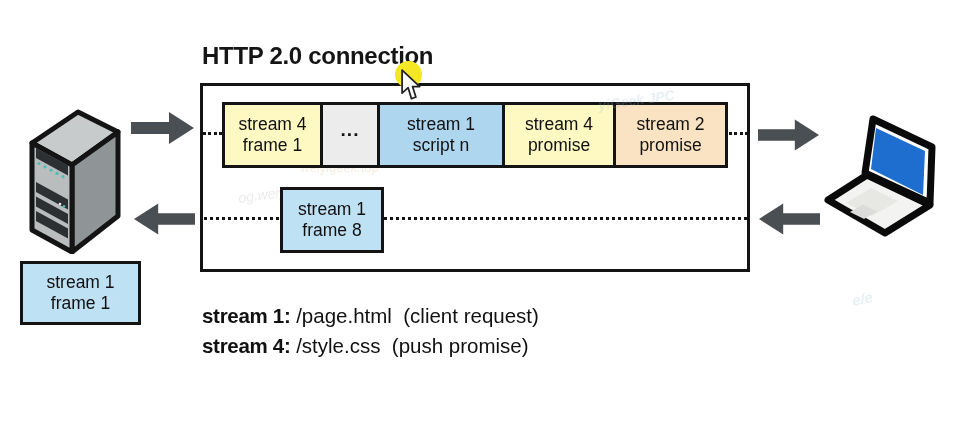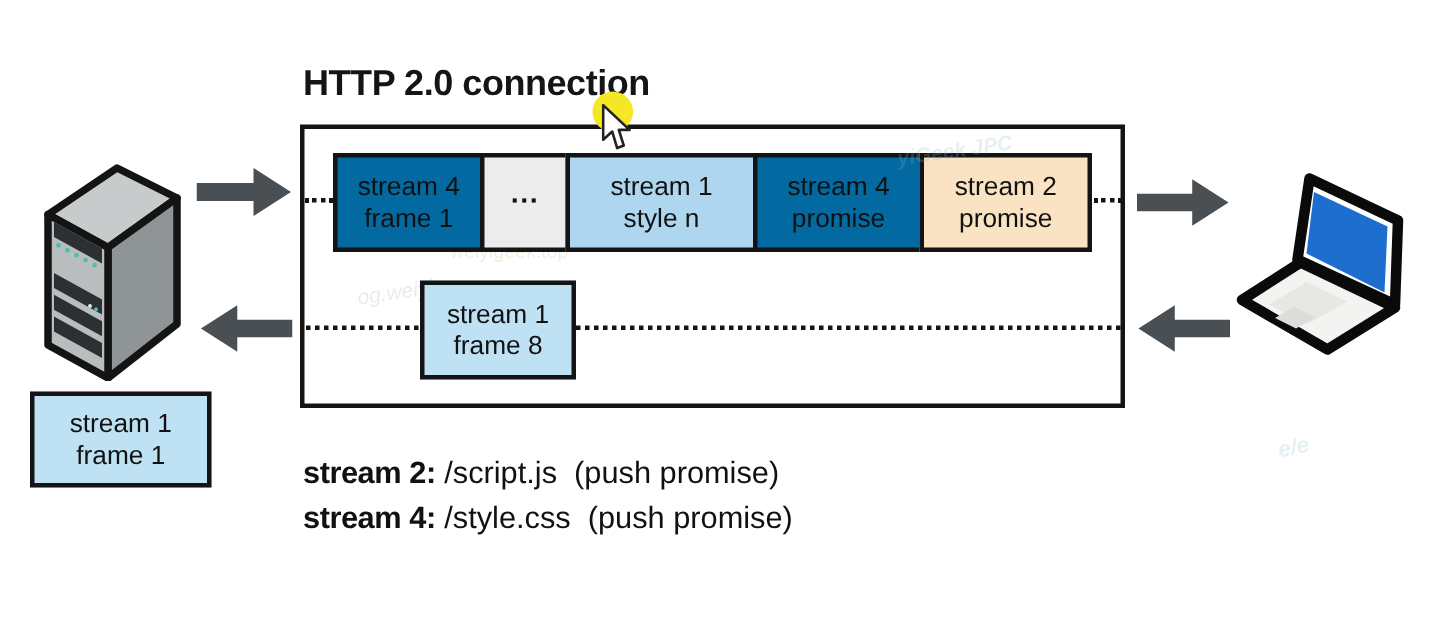--- a/index.html
+++ b/index.html
@@ -21,21 +21,21 @@
   .dot-top-left{left:203px;top:132px;width:19px;}
   .dot-top-right{left:729px;top:132px;width:19px;}
   .dot-bottom{left:204px;top:217px;width:543px;z-index:1;}
   
   .frame{
     box-sizing:border-box;border:3px solid #141414;display:flex;flex-direction:column;
     align-items:center;justify-content:center;text-align:center;font-size:17.5px;line-height:1.22;
     z-index:2;
   }
   .frame .l2.italic{}
-  .f-green{background:#0369a1;align-items:center;}
+  .f-green{background:#fef9c3;align-items:center;}
   .f-gray{background:#ececec;font-weight:700;font-size:19px;}
   .f-blue{background:#aed6ef;}
   .f-lightblue{background:#bfe1f4;}
   .f-orange{background:#fae3c2;}
   
   .legend{left:202px;top:301px;font-size:20.5px;line-height:29.5px;}
   .legend-stream{font-weight:700;letter-spacing:-0.3px;}
   .legend-rest{white-space:pre;}
   
   .click-dot{left:395px;top:61px;width:27px;height:27px;border-radius:50%;background:#f4e723;z-index:40;}
@@ -58,21 +58,21 @@
 
 <div class="abs frame f-green" style="left:222px;top:102px;width:101px;height:66px;">
   <span class="l1">stream 4</span>
   <span class="l2">frame 1</span>
 </div>
 <div class="abs frame f-gray" style="left:320px;top:102px;width:60px;height:66px;">
   <span class="l1">···</span>
 </div>
 <div class="abs frame f-blue" style="left:377px;top:102px;width:128px;height:66px;">
   <span class="l1">stream 1</span>
-  <span class="l2">style n</span>
+  <span class="l2">script n</span>
 </div>
 <div class="abs frame f-green" style="left:502px;top:102px;width:114px;height:66px;">
   <span class="l1">stream 4</span>
   <span class="l2 italic">promise</span>
 </div>
 <div class="abs frame f-orange" style="left:613px;top:102px;width:115px;height:66px;">
   <span class="l1">stream 2</span>
   <span class="l2 italic">promise</span>
 </div>
 
@@ -120,21 +120,21 @@
 </svg>
 <svg class="abs" style="left:758px;top:118px;" width="62" height="34" viewBox="0 0 64 34">
   <polygon points="0,11 38,11 38,1 63,17 38,33 38,23 0,23" fill="#4a4f54"></polygon>
 </svg>
 <svg class="abs" style="left:758px;top:202px;" width="62" height="34" viewBox="0 0 64 34">
   <polygon points="64,11 26,11 26,1 1,17 26,33 26,23 64,23" fill="#4a4f54"></polygon>
 </svg>
 
 <div class="abs legend">
   <div class="legend-row">
-    <span class="legend-stream">stream 2:</span><span class="legend-rest"> /script.js  (push promise)</span>
+    <span class="legend-stream">stream 1:</span><span class="legend-rest"> /page.html  (client request)</span>
   </div>
   <div class="legend-row">
     <span class="legend-stream">stream 4:</span><span class="legend-rest"> /style.css  (push promise)</span>
   </div>
 </div>
 
 <span class="abs wm2" style="left:238px;top:186px;font-size:14px;font-style:italic;transform:rotate(-8deg);">og.weiyig</span>
 <span class="abs wm" style="left:598px;top:92px;font-size:14px;transform:rotate(-8deg);">yiGeek JPC</span>
 <span class="abs wm3" style="left:300px;top:160px;font-size:13px;">weiyigeek.top</span>
 <span class="abs wm" style="left:852px;top:290px;font-size:15px;transform:rotate(-12deg);">e/e</span>

